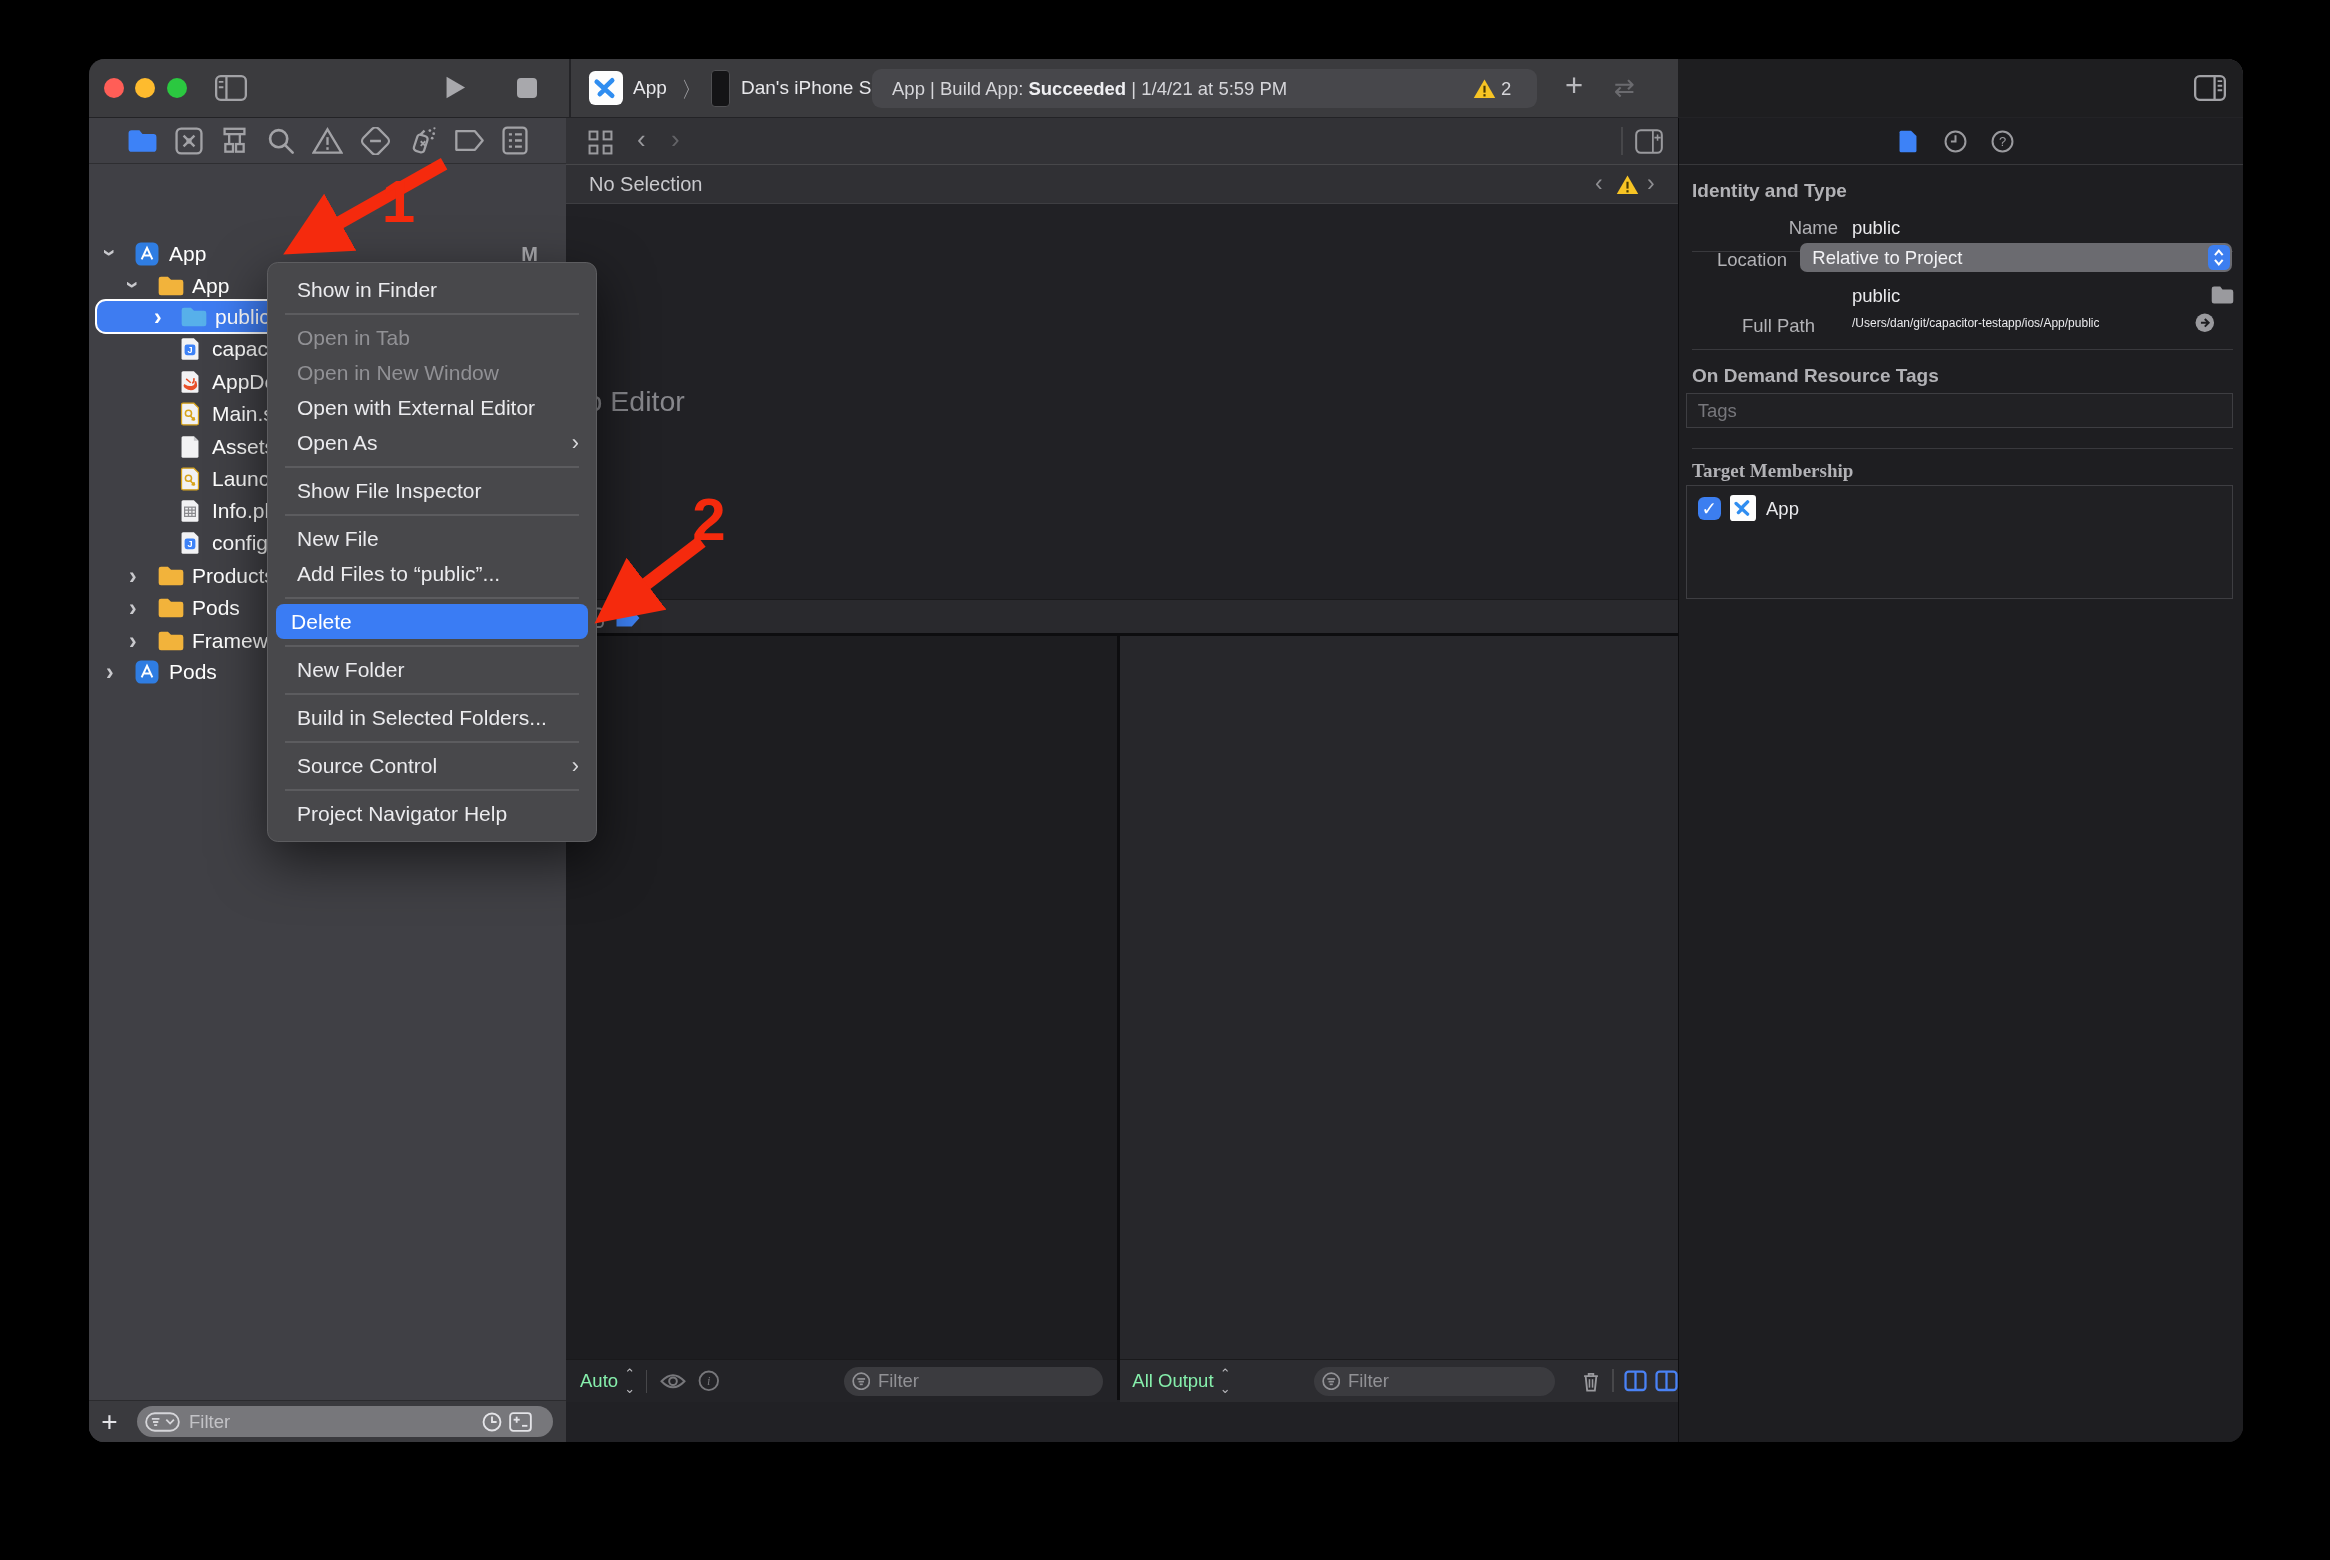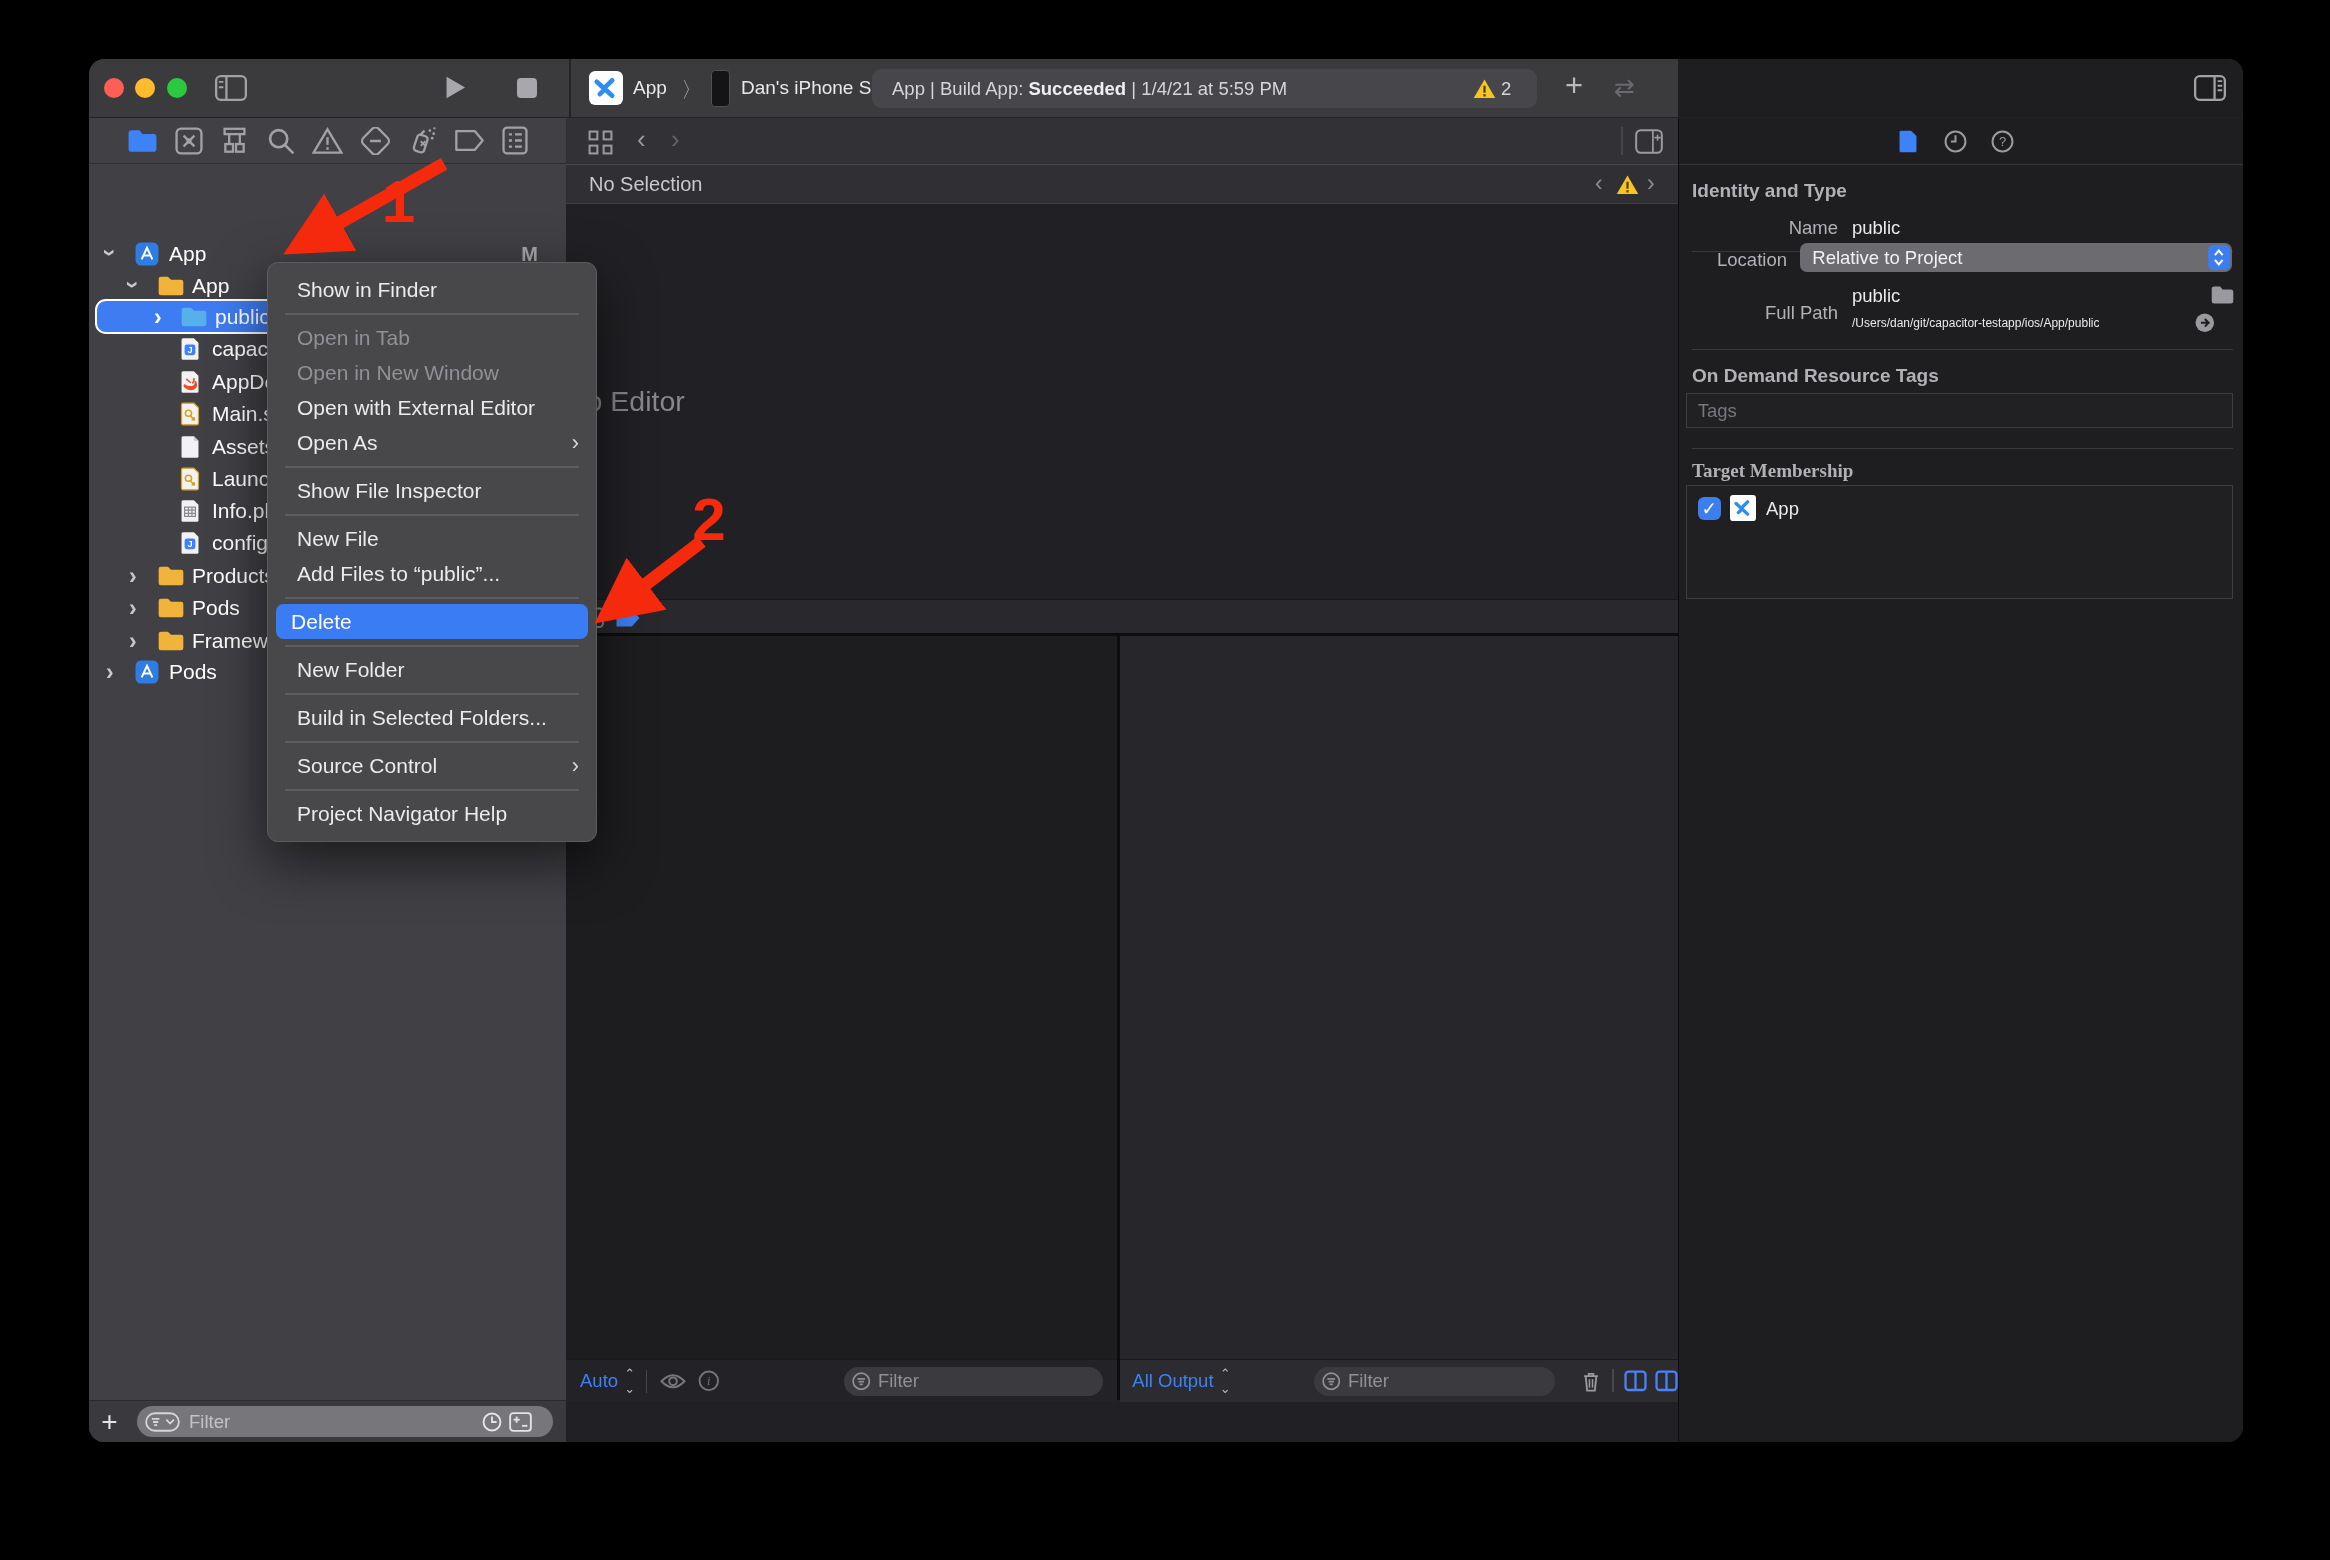--- a/index.html
+++ b/index.html
@@ -39,21 +39,21 @@
            display:flex;align-items:center;}
   #no-editor{position:absolute;left:0;top:85px;width:1113px;height:396px;display:flex;align-items:center;justify-content:flex-start;
              color:#87878c;font-size:28.5px;}
   #dbg-toolbar{position:absolute;left:0;top:481px;width:1113px;height:34px;background:#29292d;border-top:0.8px solid #19191b;}
   #dbg-black{position:absolute;left:0;top:515px;width:1113px;height:3.1px;background:#0d0d0f;}
   #dbg-left{position:absolute;left:0;top:518px;width:551px;height:723px;background:#1d1d20;}
   #dbg-right{position:absolute;left:554px;top:518px;width:559px;height:723px;background:#27272b;}
   #dbg-split{position:absolute;left:551px;top:518px;width:3.1px;height:764px;background:#0d0d0f;}
   .dbg-bar{position:absolute;top:1241px;height:42px;border-top:0.8px solid #19191b;display:flex;align-items:center;}
   .dbg-field{height:29px;background:#3b3b3f;border-radius:14.7px;display:flex;align-items:center;color:#919195;font-size:18.5px;}
-  .sel-label{color:#3b82f6;font-size:18.5px;}
+  .sel-label{color:#86efac;font-size:18.5px;}
   .updn{color:#b9b9bd;font-size:13px;letter-spacing:-1.5px;}
   
   #inspector{position:absolute;left:1589px;top:59px;width:565px;height:1324px;background:#1e1e21;border-left:1.5px solid #0d0d0f;box-sizing:border-box;}
   #insp-tabs{position:absolute;left:0;top:0;width:564px;height:46px;border-bottom:0.8px solid #38383b;}
   .insp-h{position:absolute;left:13px;color:#b2b2b6;font-size:19px;font-weight:bold;white-space:nowrap;}
   .insp-label{position:absolute;color:#b2b2b6;font-size:18.5px;text-align:right;width:108px;}
   .insp-val{position:absolute;color:#eaeaed;font-size:18.5px;white-space:nowrap;}
   .hairline{position:absolute;left:13px;width:541px;height:0.8px;background:#39393d;}
   #loc-dd{position:absolute;left:121px;top:125px;width:432px;height:29px;background:#6b6b70;border-radius:7px;
           display:flex;align-items:center;color:#f2f2f5;font-size:18.5px;padding-left:12.3px;box-sizing:border-box;}
@@ -445,21 +445,21 @@
           <svg width="21.6" height="25" viewBox="0 0 28 32">
             <path d="M9 13 L14 7 L19 13" fill="none" stroke="#fff" stroke-width="2.6"></path>
             <path d="M9 19 L14 25 L19 19" fill="none" stroke="#fff" stroke-width="2.6"></path>
           </svg>
         </div>
       </div>
       <span class="insp-val" style="left:173px;top:167px;">public</span>
       <svg class="abs" style="left:531px;top:167px;" width="25" height="20" viewBox="0 0 32 26">
         <path d="M2 5 q0-3 3-3 h8 l3 4 h11 q3 0 3 3 v12 q0 3-3 3 H5 q-3 0-3-3 z" fill="#9a9a9e"></path>
       </svg>
-      <span class="insp-label" style="left:40px;top:184px;width:119px;">Full Path</span>
+      <span class="insp-label" style="left:40px;top:197px;width:119px;text-align:center;">Full Path</span>
       <span class="insp-val" style="left:173px;top:198px;font-size:12px;max-width:370px;overflow:hidden;">/Users/dan/git/capacitor-testapp/ios/App/public</span>
       <svg class="abs" style="left:515px;top:194px;" width="21.6" height="21.6" viewBox="0 0 28 28">
         <circle cx="14" cy="14" r="12" fill="#9a9a9e"></circle>
         <path d="M9 14 h9 M14 9 l5 5 l-5 5" fill="none" stroke="#1e1e21" stroke-width="2.6"></path>
       </svg>
       <div class="hairline" style="top:231px;"></div>
 
       <span class="insp-h" style="top:247px;">On Demand Resource Tags</span>
       <div class="insp-input" style="top:275px;">
         <span>Tags</span>

